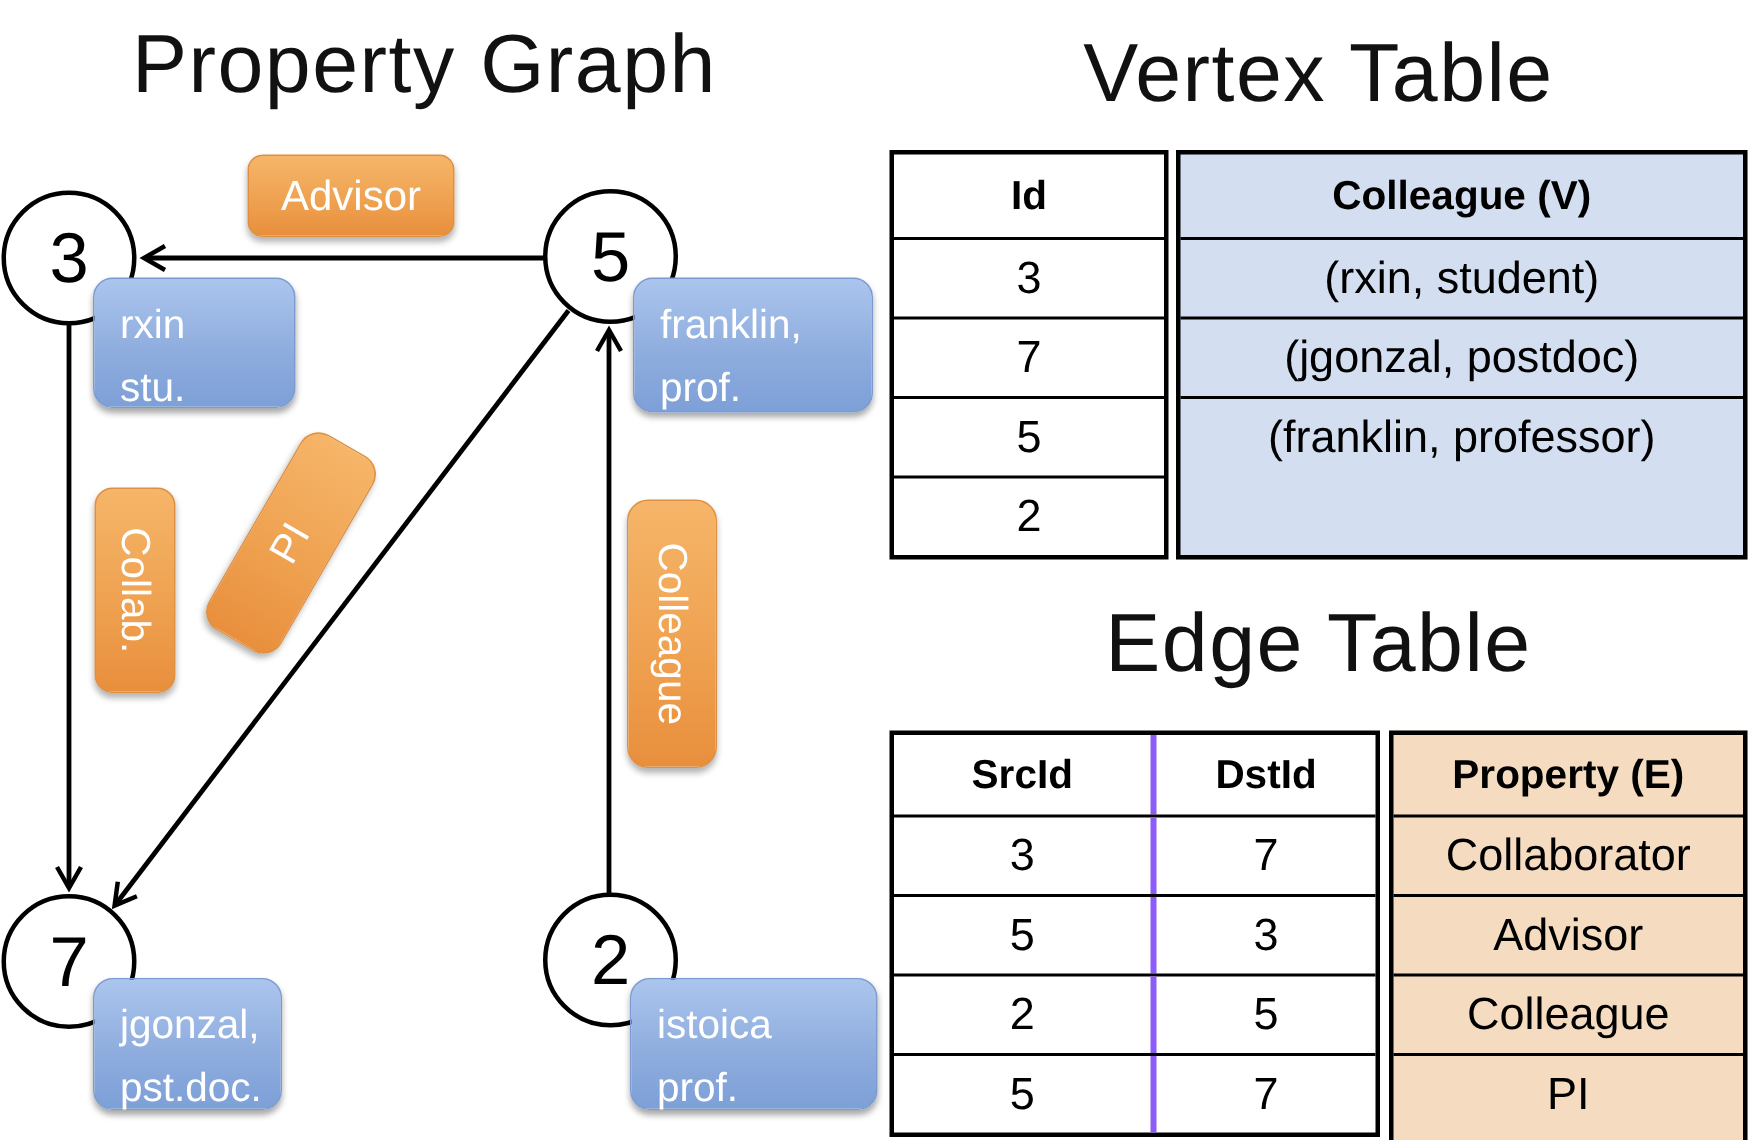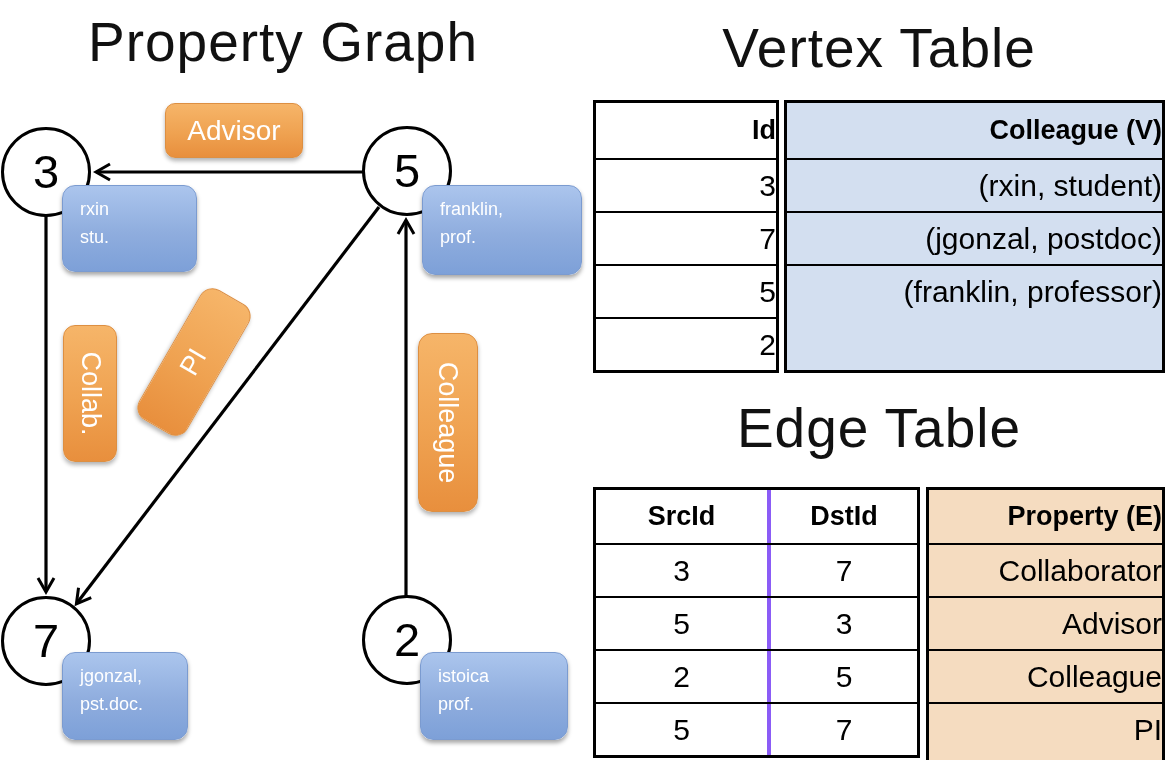--- a/index.html
+++ b/index.html
@@ -29,27 +29,27 @@
   #node-2{left:362px;top:595px;}
 
   
   #edges-svg{position:absolute;left:0;top:0;width:585px;height:760px;z-index:2;pointer-events:none;}
 
   
   .vbox{
     position:absolute;z-index:3;border-radius:13px;box-sizing:border-box;
     background:linear-gradient(180deg,#abc5ed 0%,#8fadde 55%,#7da0d8 100%);
     border:1px solid #7b9bd0;box-shadow:0 3px 4px rgba(0,0,0,.35);
-    color:#fff;font-size:18px;font-weight:300;line-height:1.55;
+    color:#fff;font-size:27px;font-weight:300;line-height:1.55;
     padding:10px 0 0 17px;
   }
   #box-rxin{left:62px;top:185px;width:135px;height:87px;}
   #box-franklin{left:422px;top:185px;width:160px;height:90px;}
   #box-jgonzal{left:62px;top:652px;width:126px;height:88px;}
-  #box-istoica{left:420px;top:652px;width:148px;height:88px;}
+  #box-istoica{left:420px;top:652px;width:165px;height:88px;}
 
   
   .ebox{
     position:absolute;z-index:3;box-sizing:border-box;
     background:linear-gradient(180deg,#f6b569 0%,#efa251 55%,#e88f3d 100%);
     border:1px solid #dd8f42;box-shadow:0 3px 4px rgba(0,0,0,.3);
     color:#fff;display:flex;align-items:center;justify-content:center;
     font-size:27px;font-weight:300;
   }
   #box-advisor{left:165px;top:103px;width:138px;height:55px;border-radius:10px;font-size:28px;}
@@ -59,21 +59,21 @@
   .rot-down{transform:rotate(90deg);white-space:nowrap;}
   .rot-up{transform:rotate(-90deg);white-space:nowrap;}
 
   
   .tbl{
     position:absolute;box-sizing:border-box;border:3px solid #000;background:#fff;
     display:flex;flex-direction:column;z-index:1;
   }
   .tbl .tr{
     box-sizing:border-box;border-top:2px solid #000;
-    display:flex;align-items:center;justify-content:flex-end;
+    display:flex;align-items:center;justify-content:center;
   }
   .tbl .tr:first-child{border-top:0;}
   .tbl .tr span{font-size:30px;font-weight:300;}
   .tbl .tr.th span{font-size:27px;font-weight:700;}
   .vt .tr{height:53px;} .vt .tr.th{height:55px;}
   .et .tr{height:53px;}
   .bluefill{background:#d3dff0;}
   .tanfill{background:#f5dcc0;}
   #vt-id{left:593px;top:100px;width:186px;height:273px;}
   #vt-prop{left:784px;top:100px;width:381px;height:273px;}

